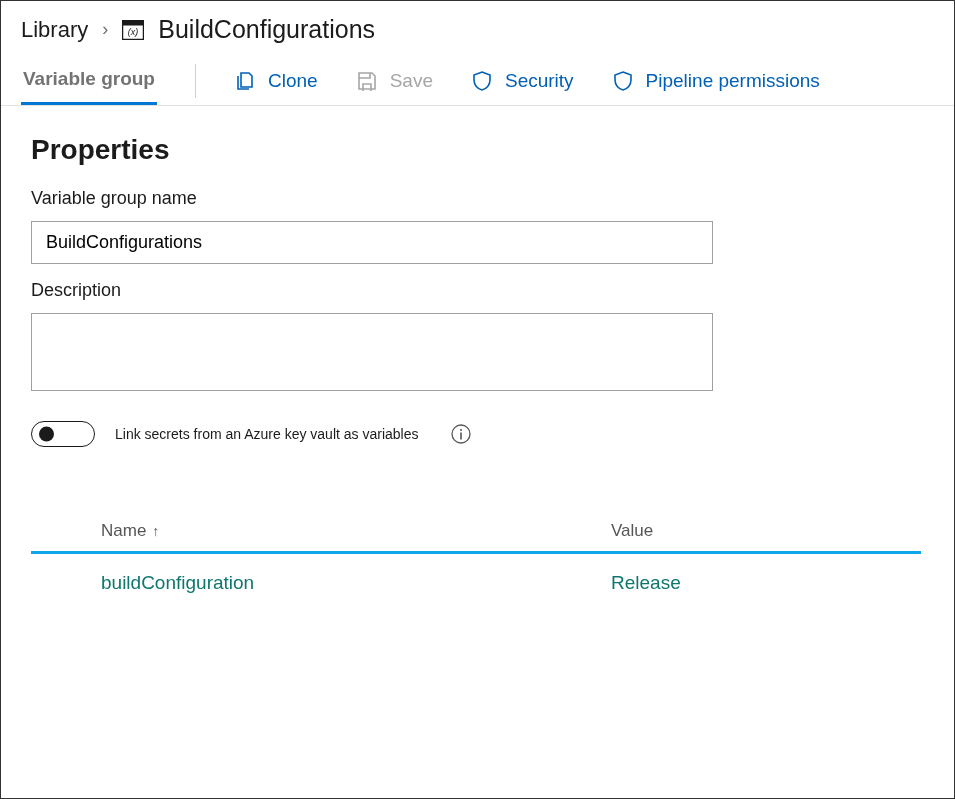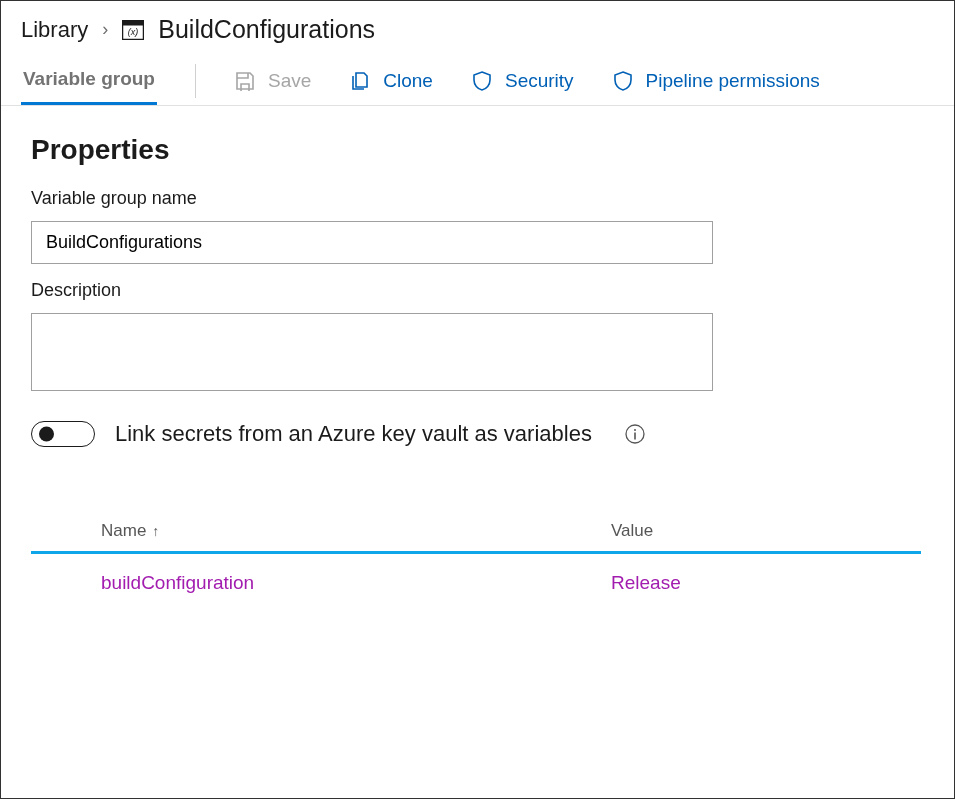--- a/index.html
+++ b/index.html
@@ -49,30 +49,30 @@
     }
     .toggle {
       width:64px; height:26px; border:1px solid #1b1b1b;
       border-radius:14px; position:relative; cursor:pointer;
     }
     .toggle .knob {
       width:15px; height:15px; border-radius:50%;
       background:#1b1b1b; position:absolute;
       left:7px; top:50%; transform:translateY(-50%);
     }
-    .toggle-lbl { font-size:22px; color:#1b1b1b; }
+    .toggle-lbl { font-size:14px; color:#1b1b1b; }
     .info { width:22px; height:22px; display:inline-flex; margin-left:12px; cursor:pointer; }
     .table { width:890px; }
     .thead {
       display:flex; border-bottom:3px solid #0ea5e9;
       padding:10px 0; font-size:17px; color:#565656;
     }
     .col-name { width:580px; padding-left:70px; display:flex; align-items:center; gap:6px; }
     .col-value { flex:1; }
-    .trow { display:flex; padding:18px 0; font-size:19px; color:#a21caf; }
+    .trow { display:flex; padding:18px 0; font-size:19px; color:#0f766e; }
     .sort-arrow { font-size:14px; }
     svg { width:100%; height:100%; }
   </style>
 </head>
 <body>
 
 <div class="breadcrumb">
   <span class="bc-link">Library</span>
   <span class="bc-chevron">›</span>
   <span class="bc-icon">
@@ -81,36 +81,36 @@
         <rect x="0.5" y="0.5" width="21" height="5" fill="#1b1b1b"></rect>
         <text x="11" y="15" font-size="9" font-style="italic" text-anchor="middle" fill="#1b1b1b">(x)</text>
       </svg>
   </span>
   <span class="bc-title">BuildConfigurations</span>
 </div>
 
 <div class="toolbar">
   <div class="tab">Variable group</div>
   <div class="divider"></div>
-  <div class="tbtn disabled">
-    <span class="icn">
-      <svg viewBox="0 0 22 22">
-          <path d="M3 3h13l3 3v13H3z M3 3v5h11V3 M7 21v-7h8v7" fill="none" stroke="#a6a6a6" stroke-width="1.6"></path>
-        </svg>
-    </span>
-    <span>Save</span>
-  </div>
   <div class="tbtn">
     <span class="icn">
       <svg viewBox="0 0 22 22">
           <path d="M7 3h8l3 3v11H7z" fill="none" stroke="#0060b6" stroke-width="1.6"></path>
           <path d="M4 6v13h11" fill="none" stroke="#0060b6" stroke-width="1.6"></path>
         </svg>
     </span>
     <span>Clone</span>
+  </div>
+  <div class="tbtn disabled">
+    <span class="icn">
+      <svg viewBox="0 0 22 22">
+          <path d="M3 3h13l3 3v13H3z M3 3v5h11V3 M7 21v-7h8v7" fill="none" stroke="#a6a6a6" stroke-width="1.6"></path>
+        </svg>
+    </span>
+    <span>Save</span>
   </div>
   <div class="tbtn">
     <span class="icn">
       <svg viewBox="0 0 22 22">
           <path d="M11 2l8 3v5c0 5-3.5 9-8 10-4.5-1-8-5-8-10V5z" fill="none" stroke="#0060b6" stroke-width="1.6"></path>
         </svg>
     </span>
     <span>Security</span>
   </div>
   <div class="tbtn">

